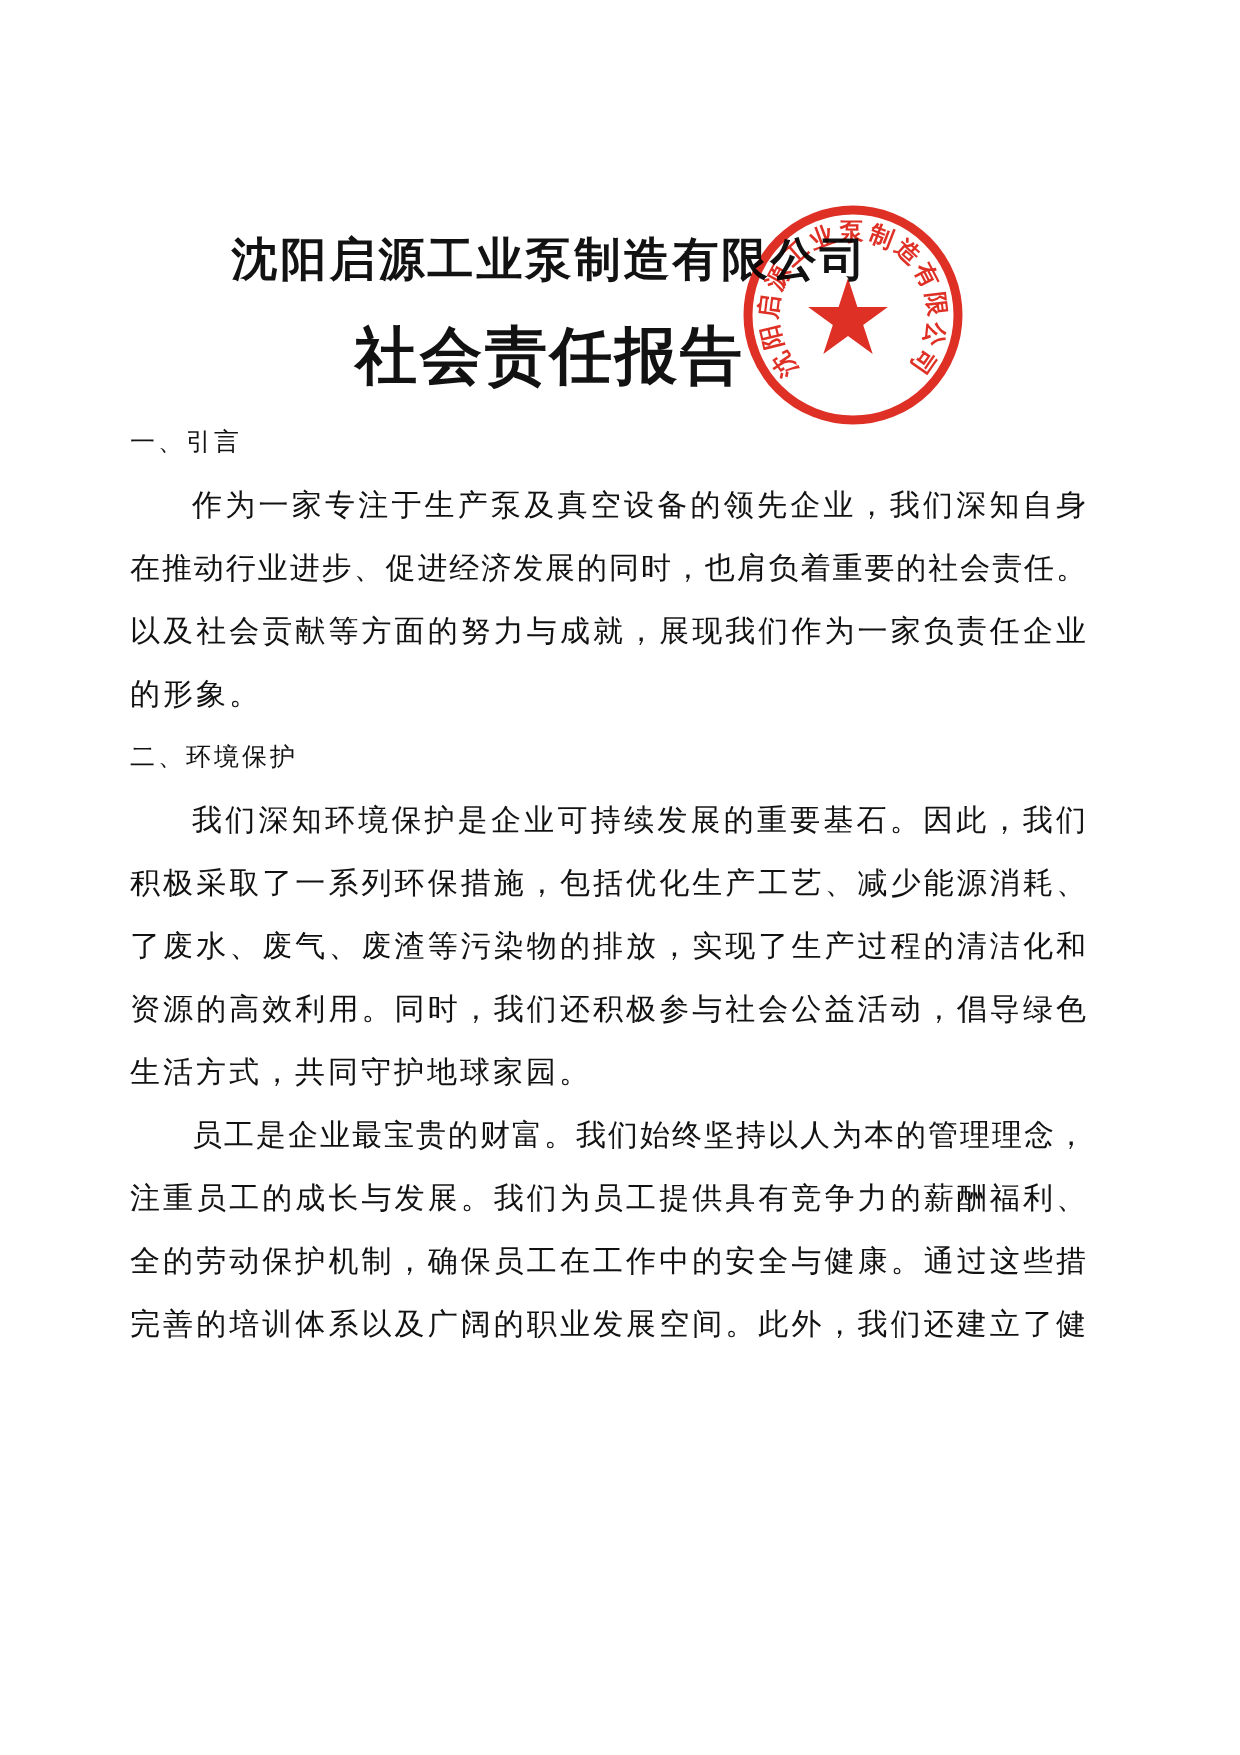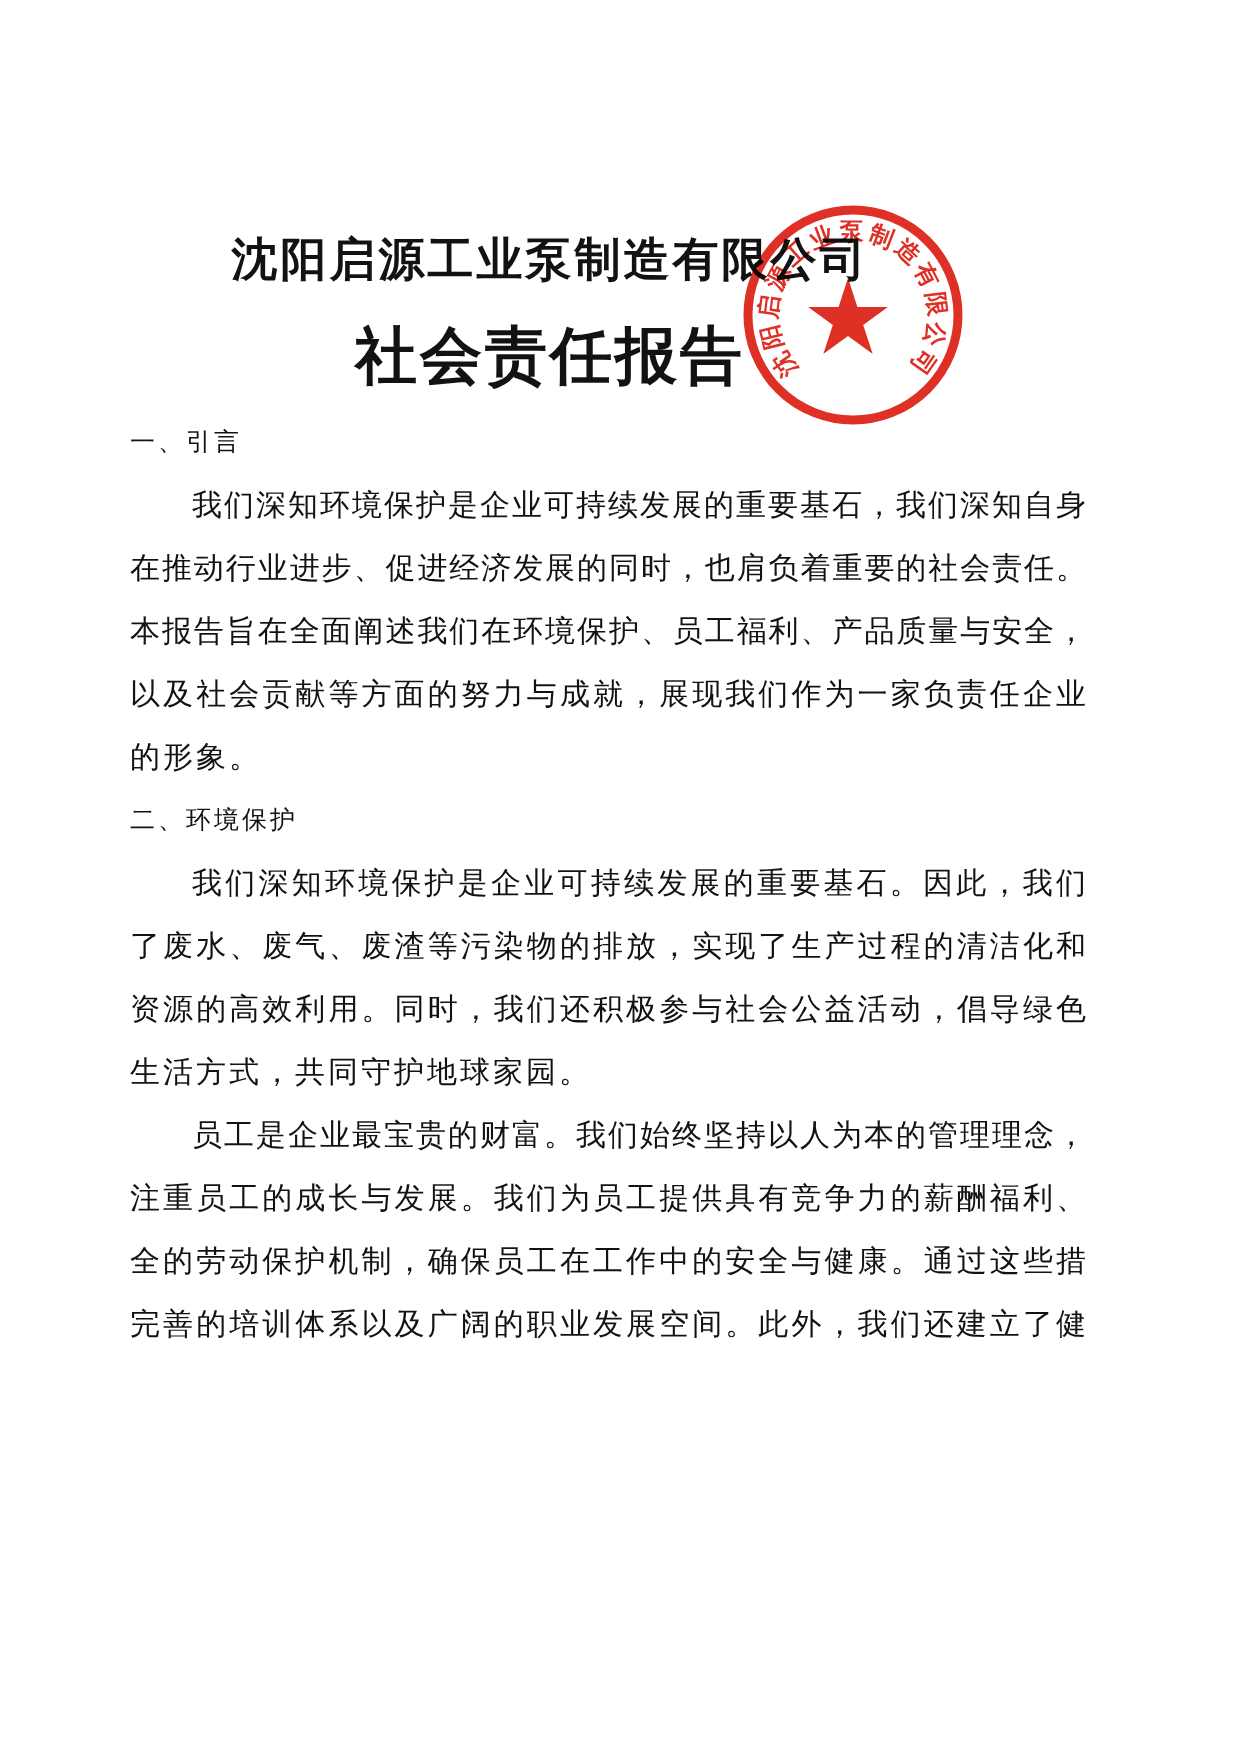--- a/index.html
+++ b/index.html
@@ -68,27 +68,27 @@
 </head>
 <body>
 
 <div class="doc">
   <div class="title-wrap">
     <div class="title1">沈阳启源工业泵制造有限公司</div>
     <div class="title2">社会责任报告</div>
   </div>
   <div id="sections-root">
       <div class="heading">一、引言</div>
-      <div class="line first justify">我们深知环境保护是企业可持续发展的重要基石，我们深知自身</div>
+      <div class="line first justify">作为一家专注于生产泵及真空设备的领先企业，我们深知自身</div>
       <div class="line justify">在推动行业进步、促进经济发展的同时，也肩负着重要的社会责任。</div>
-      <div class="line justify">本报告旨在全面阐述我们在环境保护、员工福利、产品质量与安全，</div>
       <div class="line justify">以及社会贡献等方面的努力与成就，展现我们作为一家负责任企业</div>
       <div class="line">的形象。</div>
       <div class="heading">二、环境保护</div>
       <div class="line first justify">我们深知环境保护是企业可持续发展的重要基石。因此，我们</div>
+      <div class="line justify">积极采取了一系列环保措施，包括优化生产工艺、减少能源消耗、</div>
       <div class="line justify">了废水、废气、废渣等污染物的排放，实现了生产过程的清洁化和</div>
       <div class="line justify">资源的高效利用。同时，我们还积极参与社会公益活动，倡导绿色</div>
       <div class="line">生活方式，共同守护地球家园。</div>
       <div class="line first justify">员工是企业最宝贵的财富。我们始终坚持以人为本的管理理念，</div>
       <div class="line justify">注重员工的成长与发展。我们为员工提供具有竞争力的薪酬福利、</div>
       <div class="line justify">全的劳动保护机制，确保员工在工作中的安全与健康。通过这些措</div>
       <div class="line justify">完善的培训体系以及广阔的职业发展空间。此外，我们还建立了健</div>
     </div>
 </div>
 

